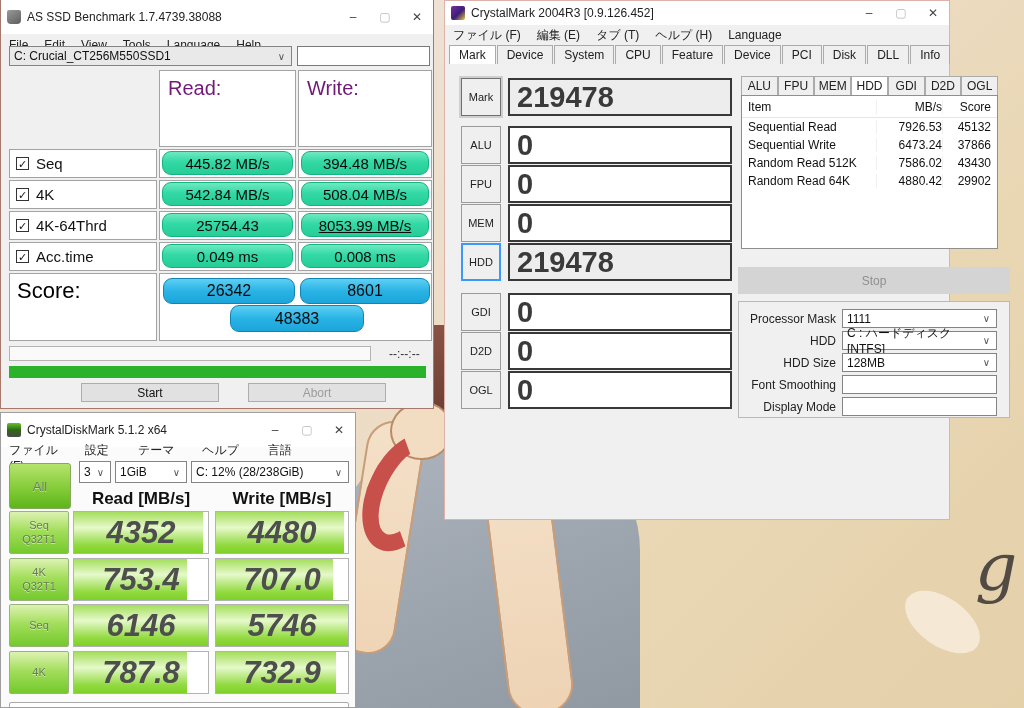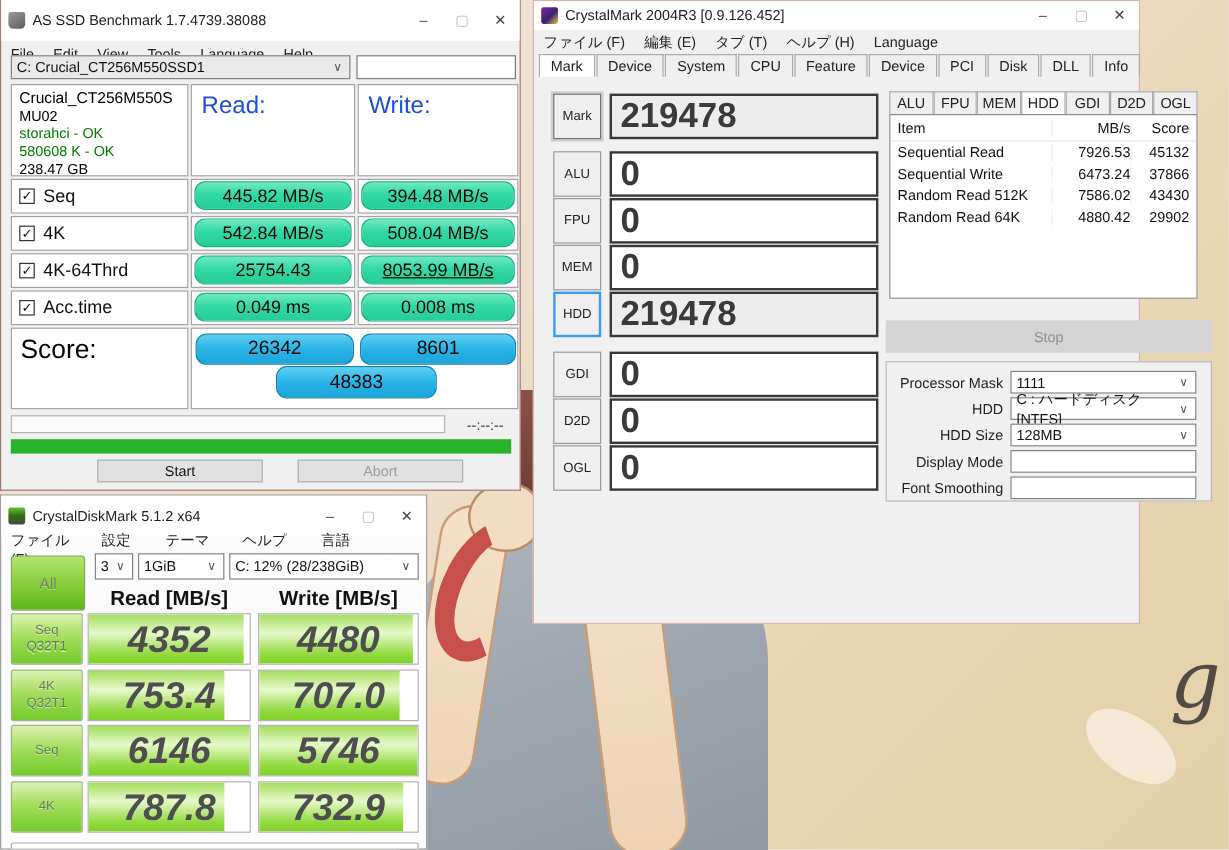--- a/index.html
+++ b/index.html
@@ -18,21 +18,21 @@
   .select { background:#fff; border:1px solid #848484; display:flex; align-items:center; font-size:12px; color:#111; padding:0 4px; position:relative; }
   .select .chev { margin-left:auto; color:#555; font-size:10px; padding-right:2px; }
   
   #asssd { left:0; top:0; width:434px; height:409px; border:1px solid #a5786b; border-top:none; }
   #asssd .cell { position:absolute; background:#fff; border:1px solid #a3a3a3; }
   .chkrow { display:flex; align-items:center; gap:7px; padding-left:6px; font-size:15px; color:#111; }
   .chk { width:13px; height:13px; border:1px solid #333; background:#fff; font-size:11px; line-height:12px; text-align:center; color:#111; flex:0 0 auto; }
   .pill { position:absolute; display:flex; align-items:center; justify-content:center; font-size:15px; color:#0a0a0a; border-radius:9px; }
   .pill.green { background:linear-gradient(180deg,#6fe9c2 0%,#33d9a4 45%,#26cd97 100%); border:1px solid #14b381; }
   .pill.blue  { background:linear-gradient(180deg,#5ed0f4 0%,#29b3e5 50%,#1ba5d9 100%); border:1px solid #1184b5; font-size:16px; }
-  .hdr-big { font-size:20px; color:#1d4ed8; }
+  .hdr-big { font-size:20px; color:#701a75; }
   .btn { position:absolute; background:#e1e1e1; border:1px solid #adadad; font-size:12px; color:#111; display:flex; align-items:center; justify-content:center; }
   .btn.disabled { color:#9c9c9c; }
   
   #cmark { left:444px; top:0; width:506px; height:520px; border:1px solid #ddb3a9; }
   #cmark .tabs { display:flex; font-size:12px; padding-left:4px; }
   #cmark .tabs span { padding:2px 9px; border:1px solid #ababab; border-bottom:none; background:#efefef; margin-right:1px; color:#222; }
   #cmark .tabs span.sel { background:#fff; position:relative; top:0; font-weight:400; }
   .gaugebtn { position:absolute; width:40px; height:38px; background:#efefef; border:1px solid #9a9a9a; font-size:11px; color:#222; display:flex; align-items:center; justify-content:center; }
   .gaugebtn.mark { box-shadow:0 0 0 2px #cfcfcf; border:1px solid #707070; }
   .gaugebtn.selhdd { border:2px solid #3b99fc; }
@@ -93,27 +93,20 @@
     <span>Tools</span>
     <span>Language</span>
     <span>Help</span>
   </div>
   <div class="select" style="position:absolute; left:8px; top:46px; width:283px; height:20px; background:#e9e9e9;">
     <span>C: Crucial_CT256M550SSD1</span>
     <span class="chev">∨</span>
   </div>
   <div style="position:absolute; left:296px; top:46px; width:133px; height:20px; background:#fff; border:1px solid #7a7a7a;"></div>
 
-  <div class="cell" style="left:8px; top:70px; width:148px; height:77px; font-size:12px; padding:3px 6px; line-height:1.22;">
-    <div style="font-size:13px;">Crucial_CT256M550S</div>
-    <div>MU02</div>
-    <div style="color:#008000;">storahci - OK</div>
-    <div style="color:#008000;">580608 K - OK</div>
-    <div>238.47 GB</div>
-  </div>
   <div class="cell hdr-big" style="left:158px; top:70px; width:137px; height:77px; padding:6px 8px;"><span>Read:</span></div>
   <div class="cell hdr-big" style="left:297px; top:70px; width:134px; height:77px; padding:6px 8px;"><span>Write:</span></div>
 
   <div class="cell chkrow" style="left:8px; top:149px; width:148px; height:29px;">
     <span class="chk">✓</span>
     <span>Seq</span>
   </div>
   <div class="cell" style="left:158px; top:149px; width:137px; height:29px;">
       <div class="pill green" style="left:2px; top:1px; right:2px; bottom:2px;">445.82 MB/s</div>
     </div>
@@ -270,25 +263,25 @@
         </span>
     </div>
     <div class="setrow">
       <span class="lbl">HDD Size</span>
       <span class="ctrl select">
           <span>128MB</span>
           <span class="chev">∨</span>
         </span>
     </div>
     <div class="setrow">
+      <span class="lbl">Font Smoothing</span>
+      <span class="ctrl" style="background:#fff; border:1px solid #848484;"></span>
+    </div>
+    <div class="setrow">
       <span class="lbl">Display Mode</span>
-      <span class="ctrl" style="background:#fff; border:1px solid #848484;"></span>
-    </div>
-    <div class="setrow">
-      <span class="lbl">Font Smoothing</span>
       <span class="ctrl" style="background:#fff; border:1px solid #848484;"></span>
     </div>
   </div>
 </div>
 
 <div class="window" id="cdm">
   <div class="titlebar">
     <span class="app-icon" style="background:linear-gradient(180deg,#67c02e 0%,#2d6a14 50%,#4a4a4a 100%); border-radius:2px;"></span>
     <span class="title-text">CrystalDiskMark 5.1.2 x64</span>
     <span class="win-controls">

